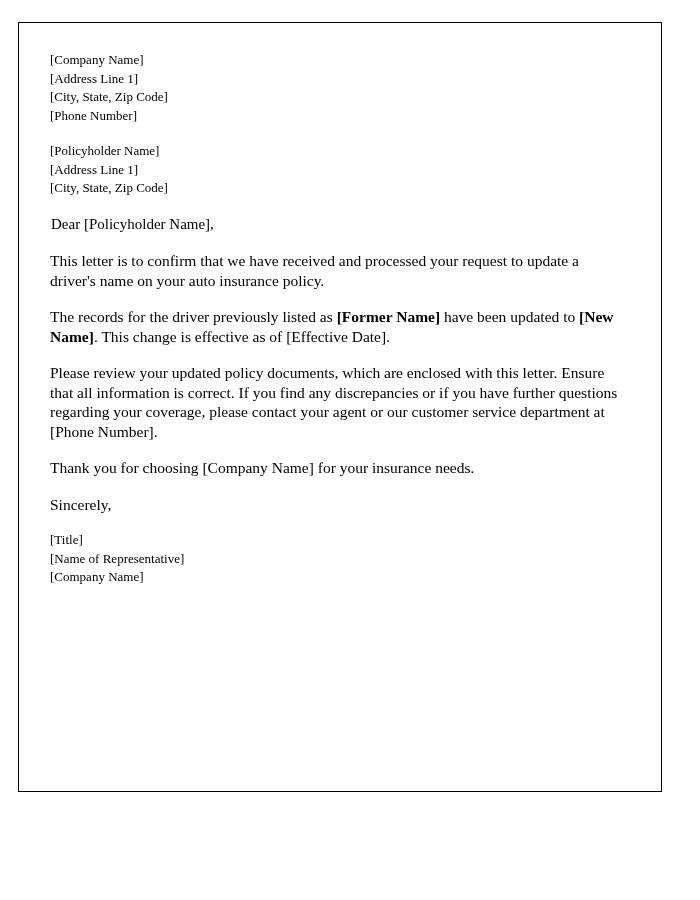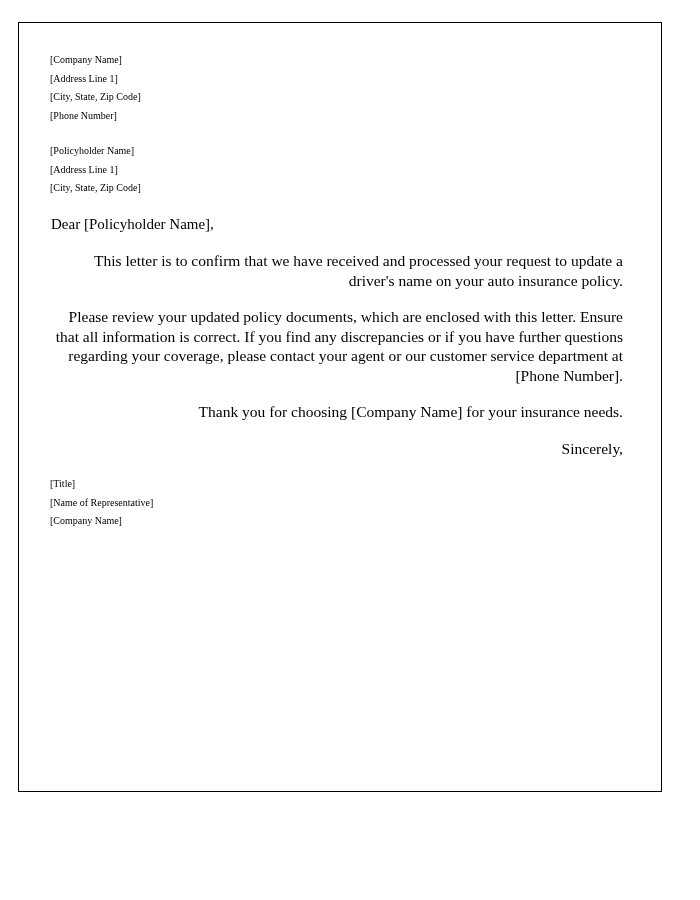--- a/index.html
+++ b/index.html
@@ -32,28 +32,28 @@
   .letter-body {
     position: absolute;
     left: 31px;
     top: 28px;
     right: 38px;
   }
   .block {
     margin-bottom: 17px;
   }
   .line {
-    font-size: 10px;
+    font-size: 13px;
     line-height: 18.5px;
     white-space: pre-wrap;
   }
   .para {
     font-size: 15.5px;
     line-height: 19.5px;
-    text-align: right;
+    text-align: left;
     margin-bottom: 17px;
   }
   .subject {
     font-size: 15.5px;
     line-height: 19.5px;
     font-weight: bold;
     margin-bottom: 17px;
   }
   .salutation {
     font-size: 15px;
@@ -83,20 +83,21 @@
         <div class="line">[Policyholder Name]</div>
         <div class="line">[Address Line 1]</div>
         <div class="line">[City, State, Zip Code]</div>
       </div>
 
 
       <div class="salutation">Dear [Policyholder Name],</div>
 
       <div class="para">This letter is to confirm that we have received and processed your request to update a driver's name on your auto insurance policy.</div>
 
+      <div class="para"><span>The records for the driver previously listed as </span><b>[Former Name]</b><span> have been updated to </span><b>[New Name]</b><span>. This change is effective as of [Effective Date].</span></div>
 
       <div class="para">Please review your updated policy documents, which are enclosed with this letter. Ensure that all information is correct. If you find any discrepancies or if you have further questions regarding your coverage, please contact your agent or our customer service department at [Phone Number].</div>
 
       <div class="para">Thank you for choosing [Company Name] for your insurance needs.</div>
 
       <div class="para">Sincerely,</div>
 
       <div class="block sig-block">
         <div class="line">[Title]</div>
         <div class="line">[Name of Representative]</div>

